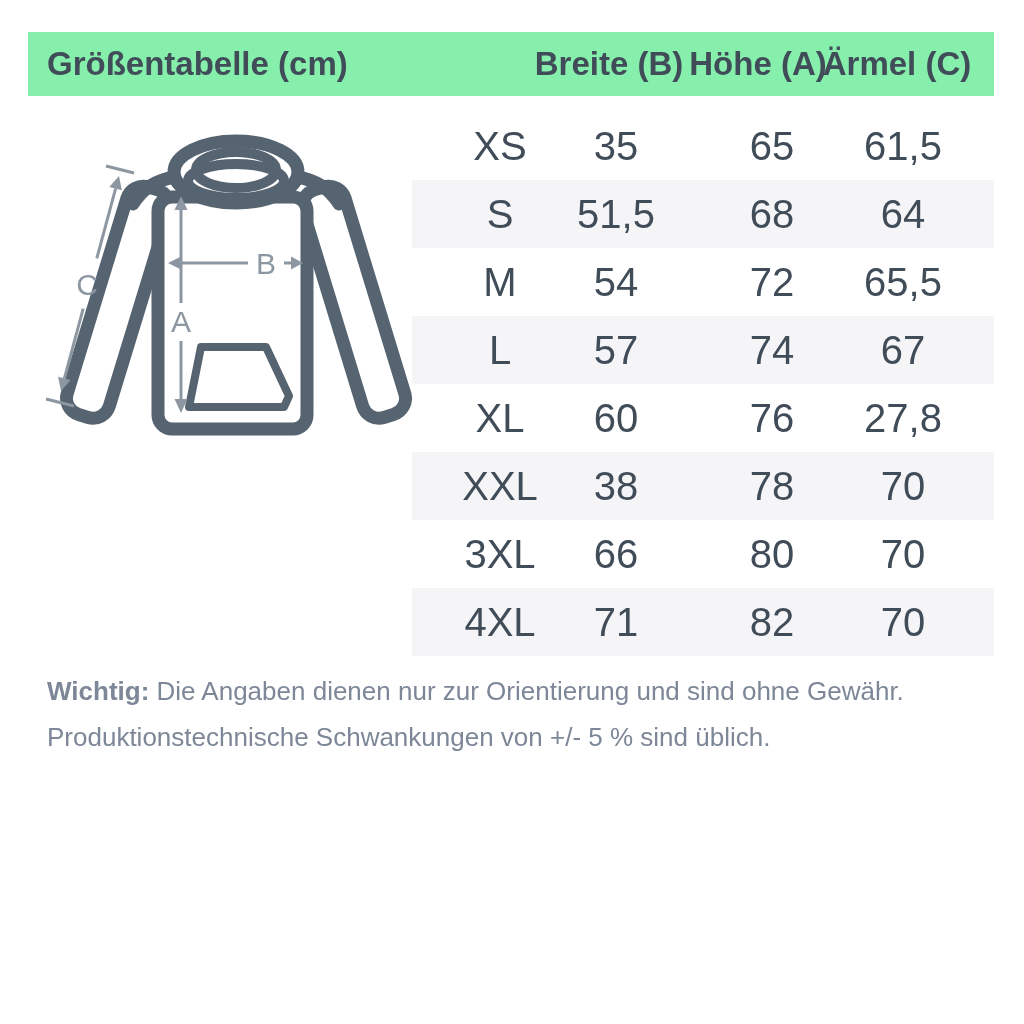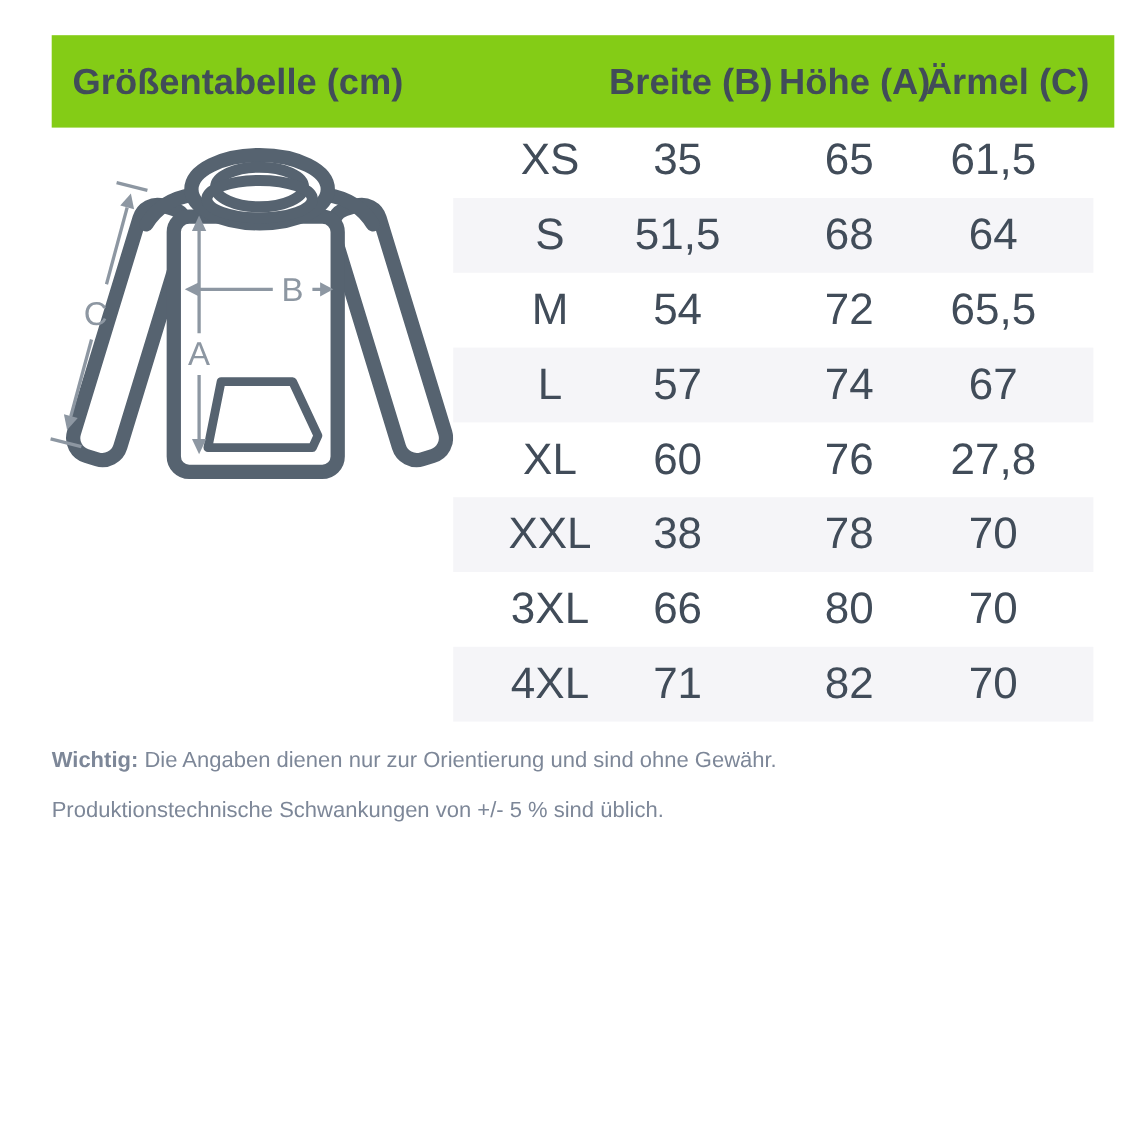--- a/index.html
+++ b/index.html
@@ -2,23 +2,22 @@
 <html><head>
 <meta charset="utf-8">
 <style>
   html,body{margin:0;padding:0;background:#ffffff;}
   .canvas{
     position:relative;width:1024px;height:1024px;background:#ffffff;overflow:hidden;
     font-family:"Liberation Sans", sans-serif;color:#414c59;
   }
   
   .header-band{
-    position:absolute;left:28px;top:32px;width:966px;height:84px;
-    background:#84cc16;
-    margin-left:19px;
+    position:absolute;left:28px;top:32px;width:966px;height:64px;
+    background:#86efac;
   }
   .header-band .title{
     position:absolute;left:19px;top:50%;transform:translateY(-50%);
     font-size:33px;font-weight:bold;white-space:nowrap;
   }
   .hcell{
     position:absolute;top:50%;transform:translate(-50%,-50%);
     font-size:33px;font-weight:bold;white-space:nowrap;
   }
   
@@ -31,21 +30,21 @@
   .col-size{left:88px;}
   .col-b{left:204px;}
   .col-a{left:360px;text-align:center;}
   .col-c{left:491px;}
   
   .diagram{position:absolute;left:42px;top:128px;width:370px;height:312px;}
   .diagram svg{display:block;width:100%;height:100%;}
   
   .note{
     position:absolute;left:47px;top:668px;width:920px;margin:0;
-    font-size:20px;line-height:46px;color:#7d8798;
+    font-size:26px;line-height:46px;color:#7d8798;
   }
   .note strong{font-weight:bold;color:#7d8798;}
 </style>
 </head>
 <body>
 
 <div class="canvas">
 
   <div class="header-band">
     <span class="title">Größentabelle (cm)</span>

